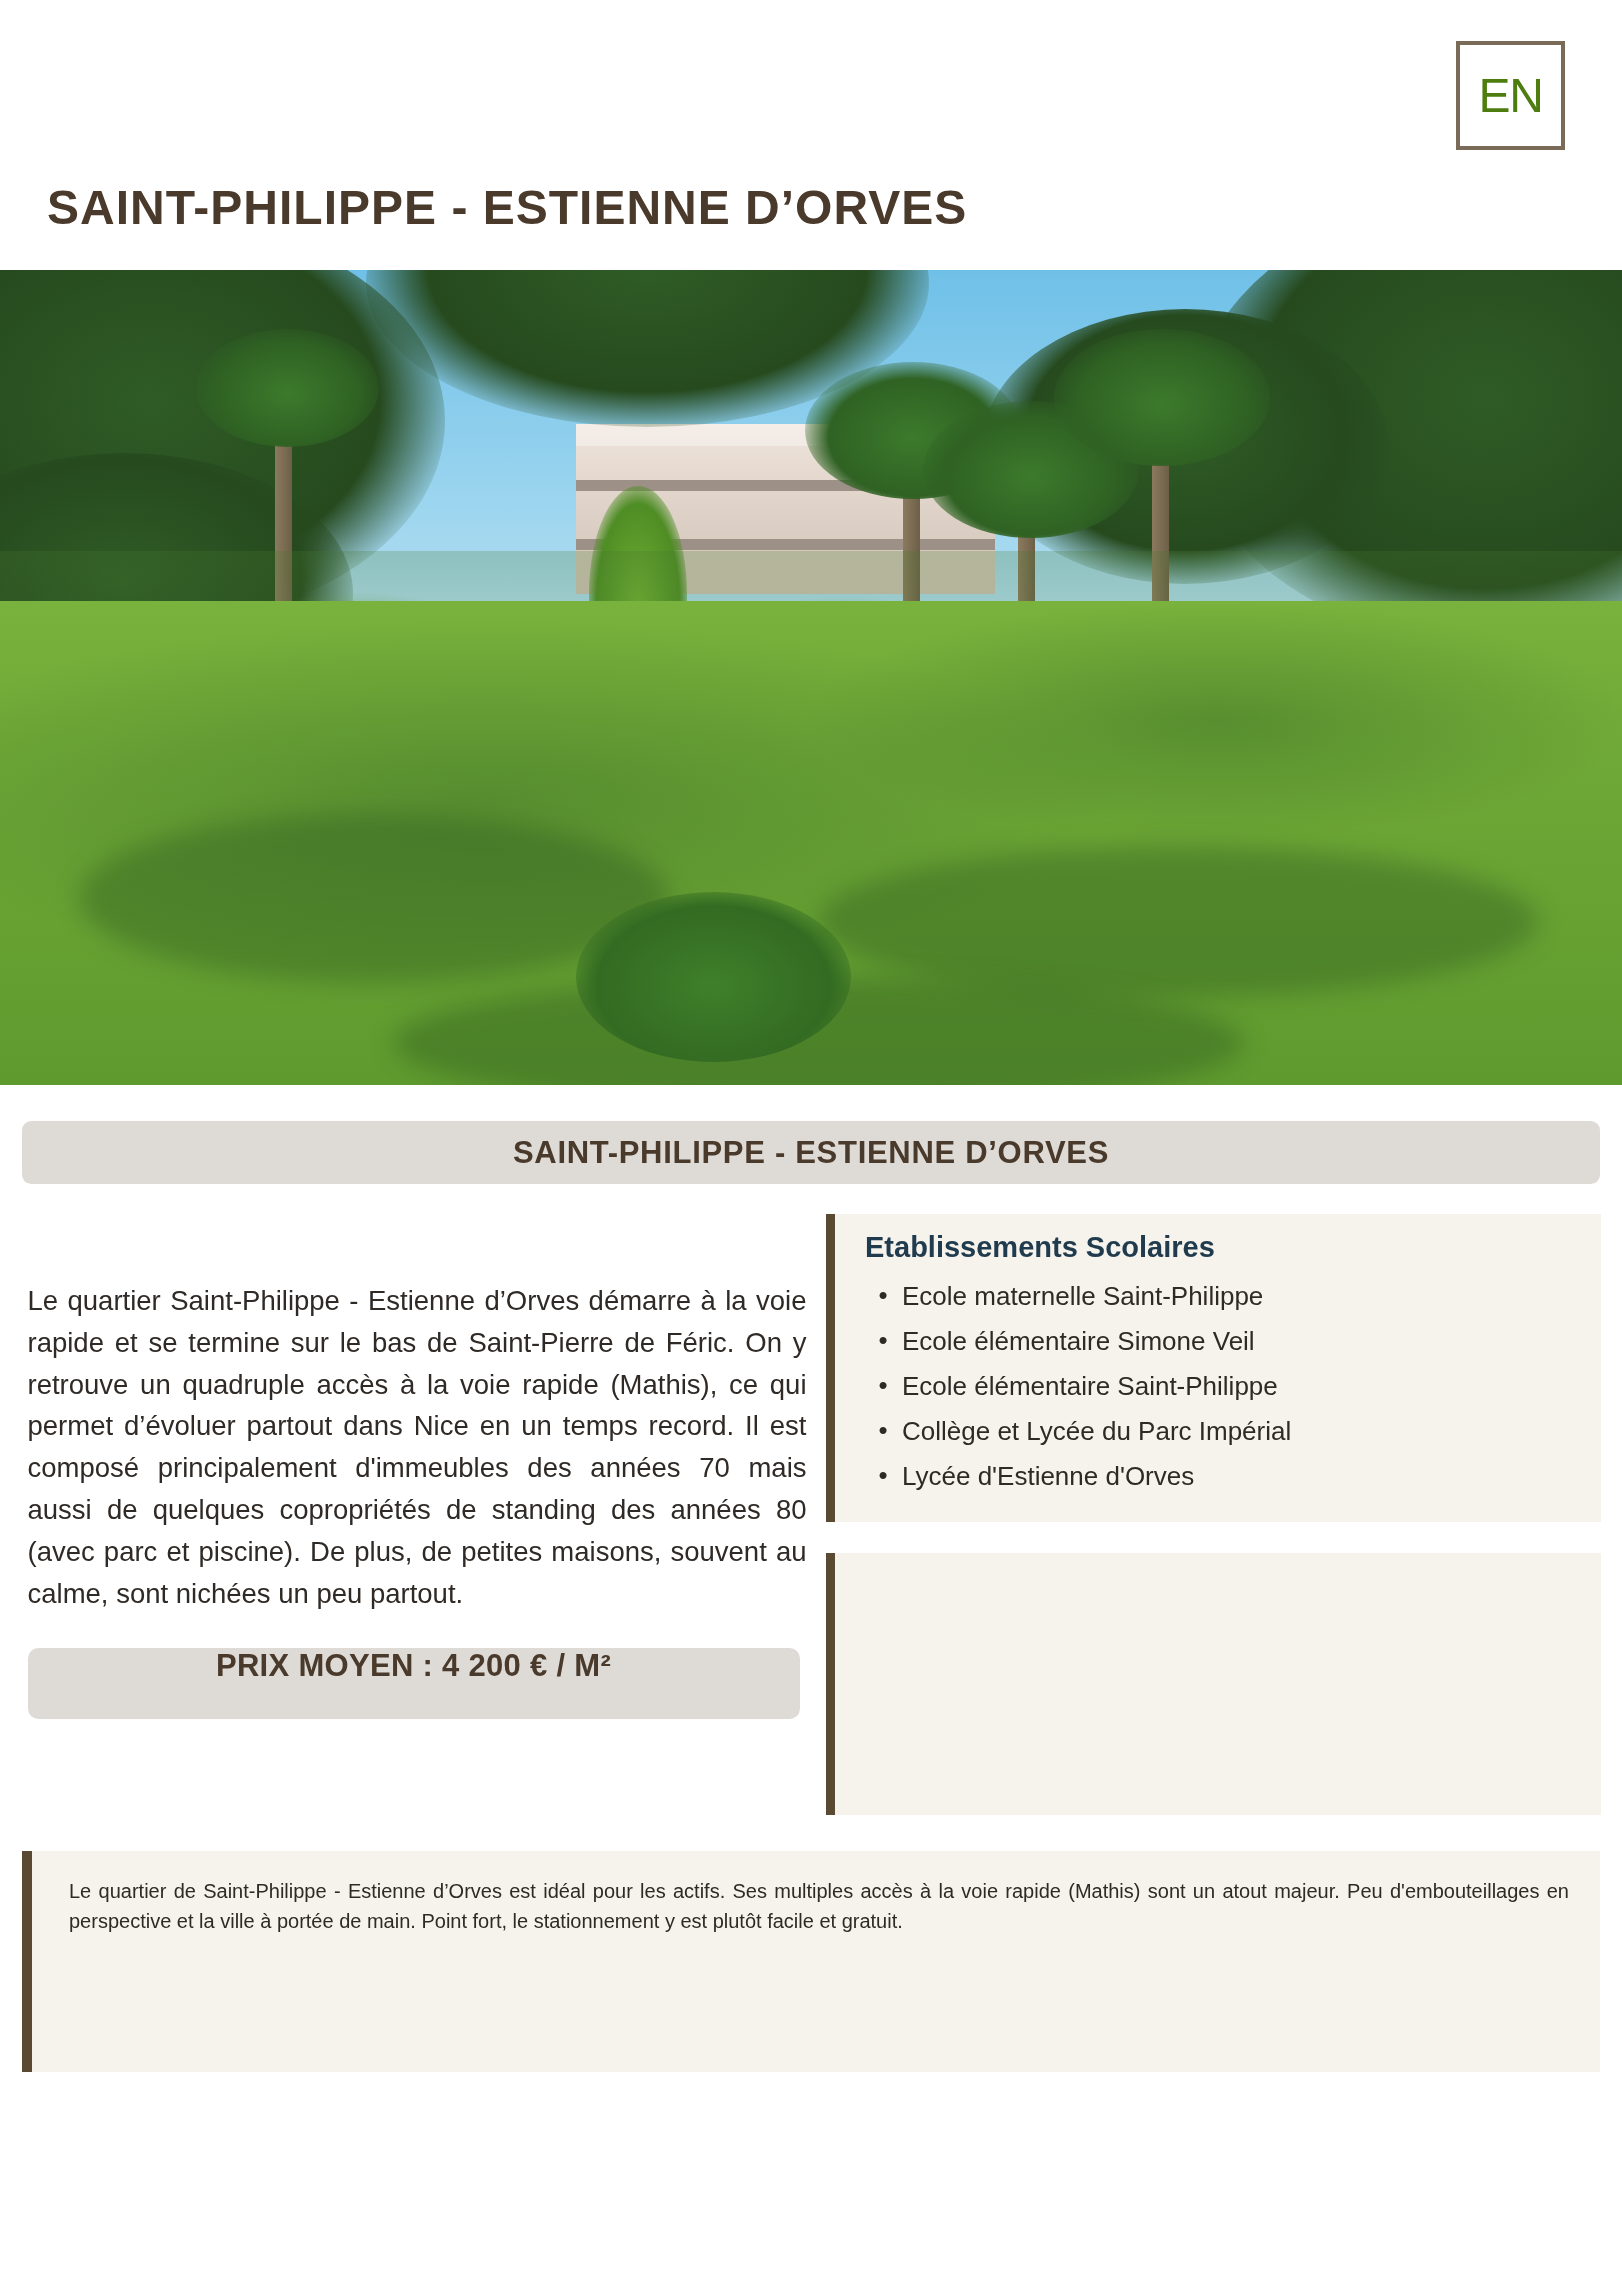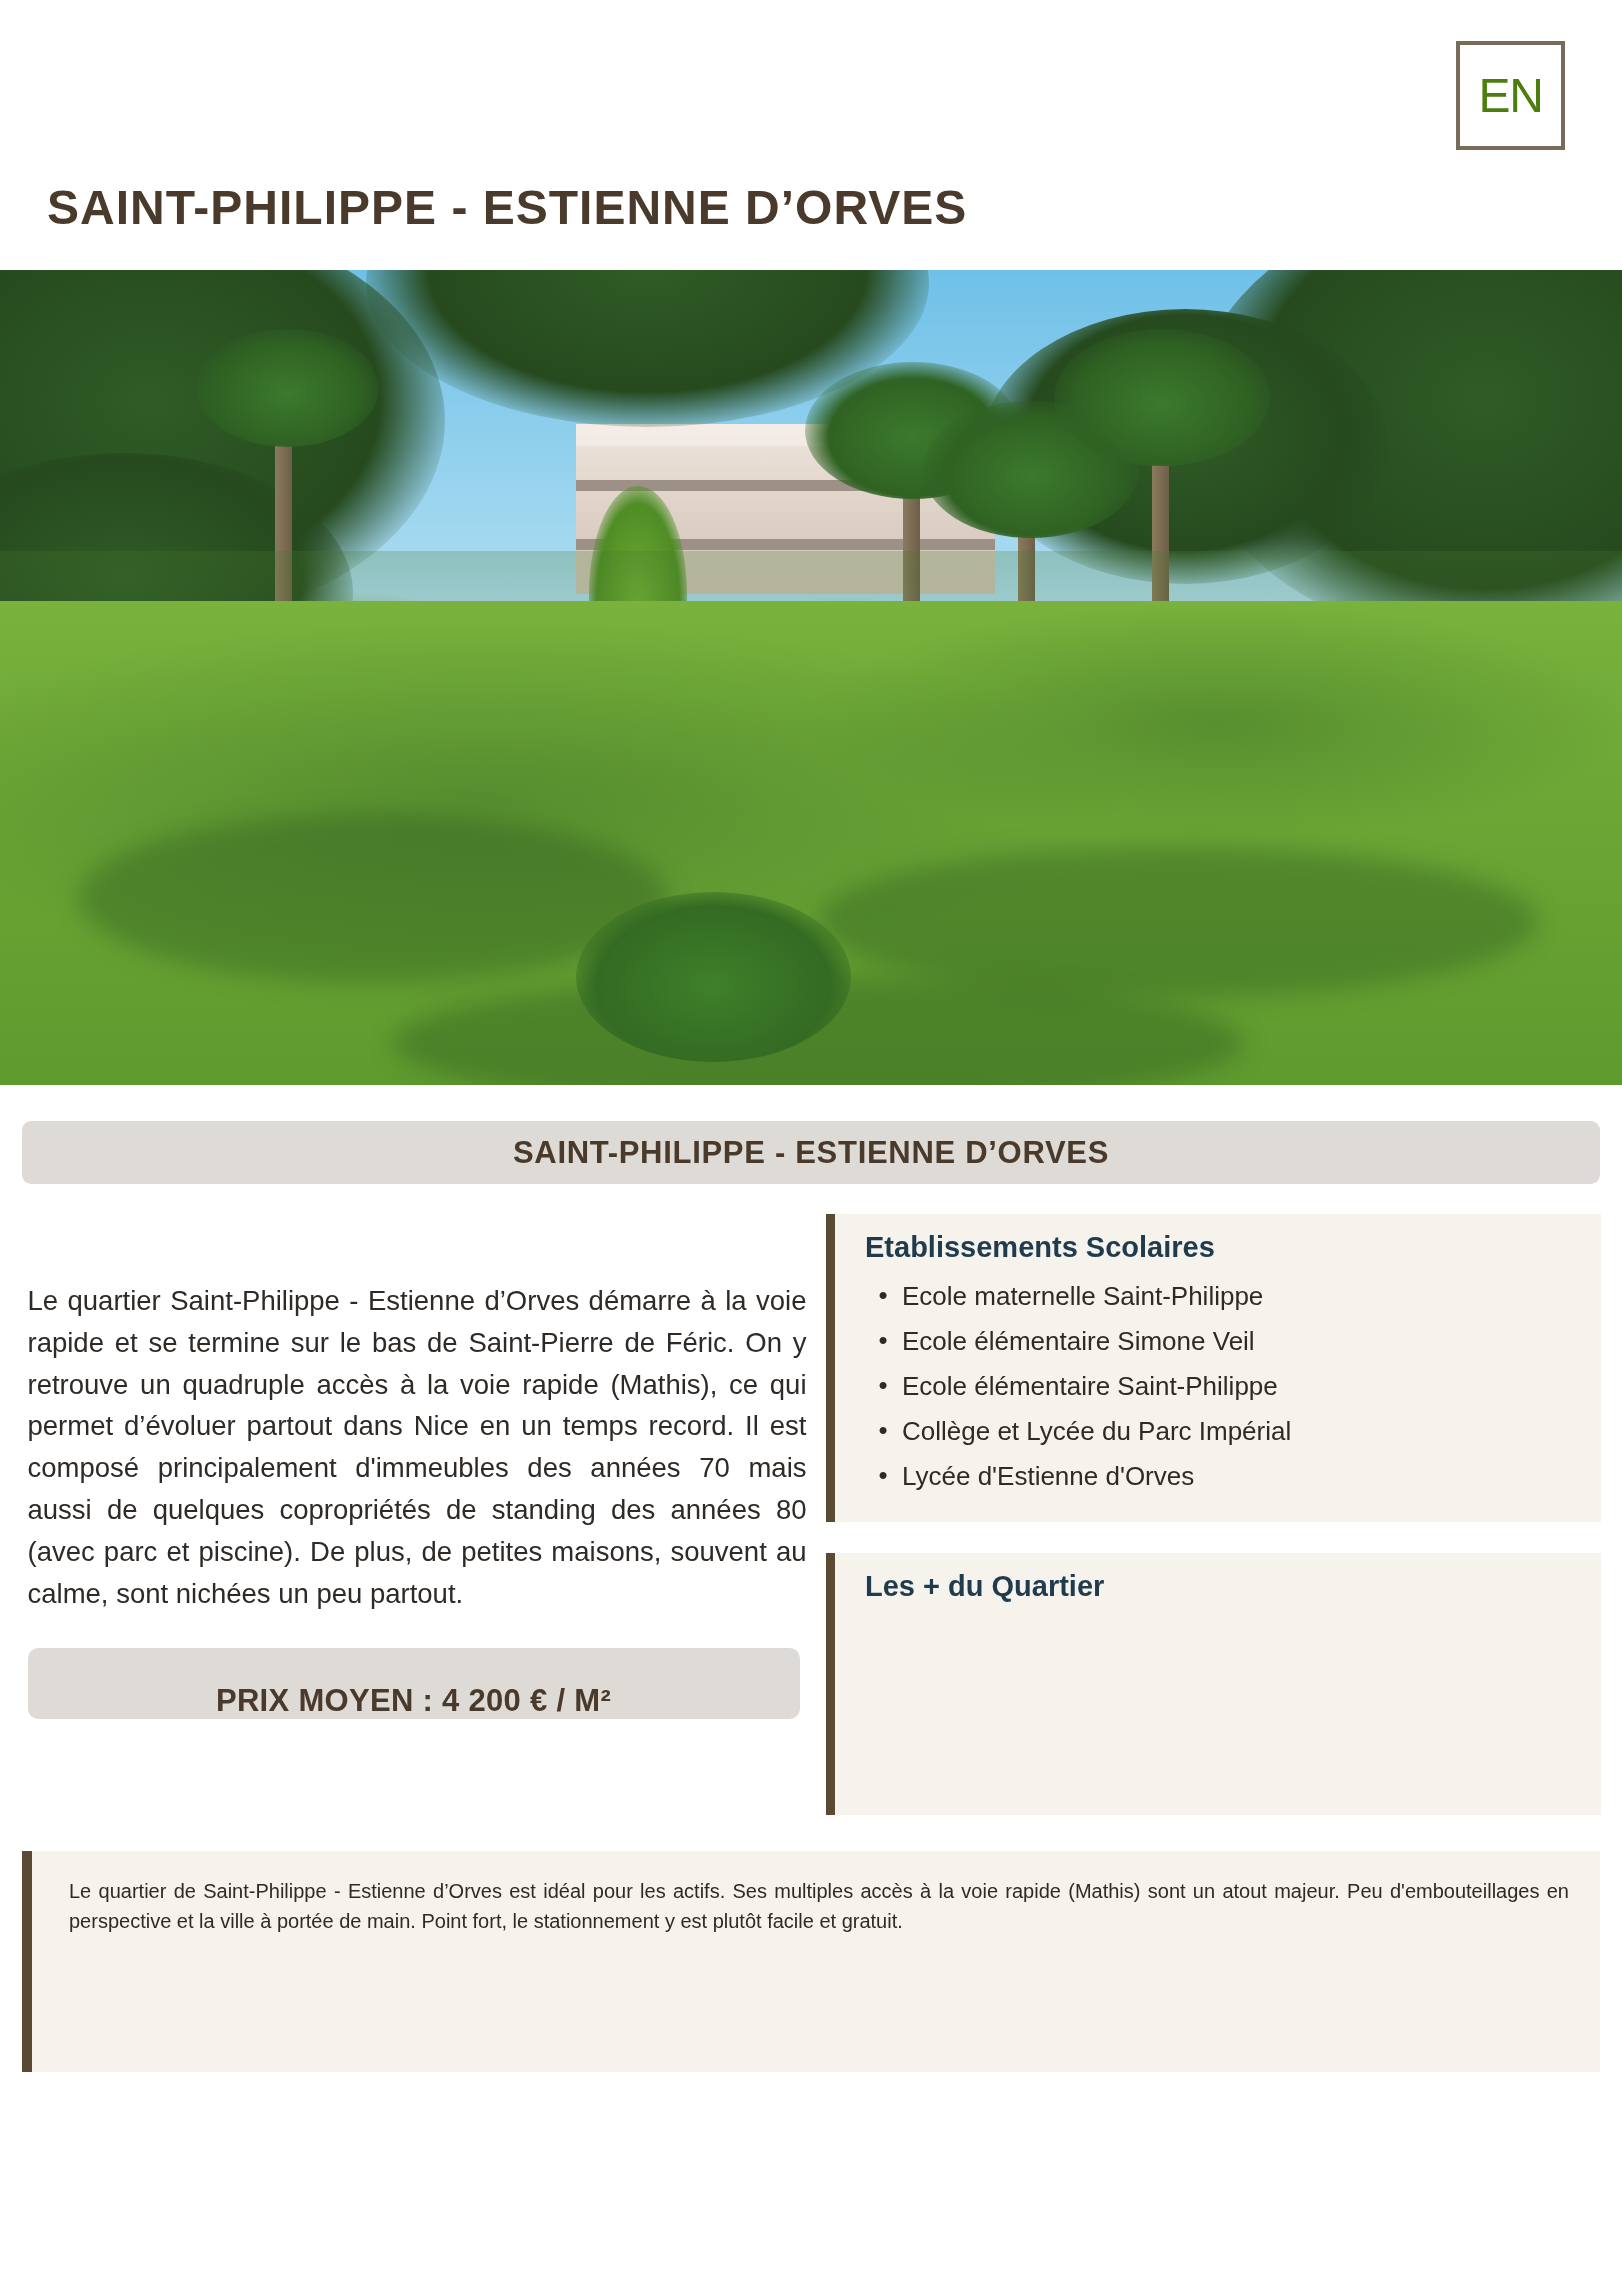--- a/index.html
+++ b/index.html
@@ -192,21 +192,21 @@
     text-align: justify;
     color: #2f2a26;
   }
   .price-pill {
     margin-top: 34px;
     width: 772px;
     height: 71px;
     background: #dedad5;
     border-radius: 10.5px;
     display: flex;
-    align-items: flex-end;
+    align-items: flex-start;
     justify-content: center;
   }
   .price-pill span {
     font-size: 31px;
     font-weight: bold;
     color: #4a3a2c;
     letter-spacing: 0.3px;
   }
 
   
@@ -320,19 +320,18 @@
   <ul>
     <li>Ecole maternelle Saint-Philippe</li>
     <li>Ecole élémentaire Simone Veil</li>
     <li>Ecole élémentaire Saint-Philippe</li>
     <li>Collège et Lycée du Parc Impérial</li>
     <li>Lycée d'Estienne d'Orves</li>
   </ul>
 </div>
 
 <div class="card card-plus">
-  <div class="card-title">Les + du Quartier</div>
 </div>
 
 <div class="summary">
   <p>Le quartier de Saint-Philippe - Estienne d’Orves est idéal pour les actifs. Ses multiples accès à la voie rapide (Mathis) sont un atout majeur. Peu d'embouteillages en perspective et la ville à portée de main. Point fort, le stationnement y est plutôt facile et gratuit.</p>
 </div>
 
 
 </body></html>

